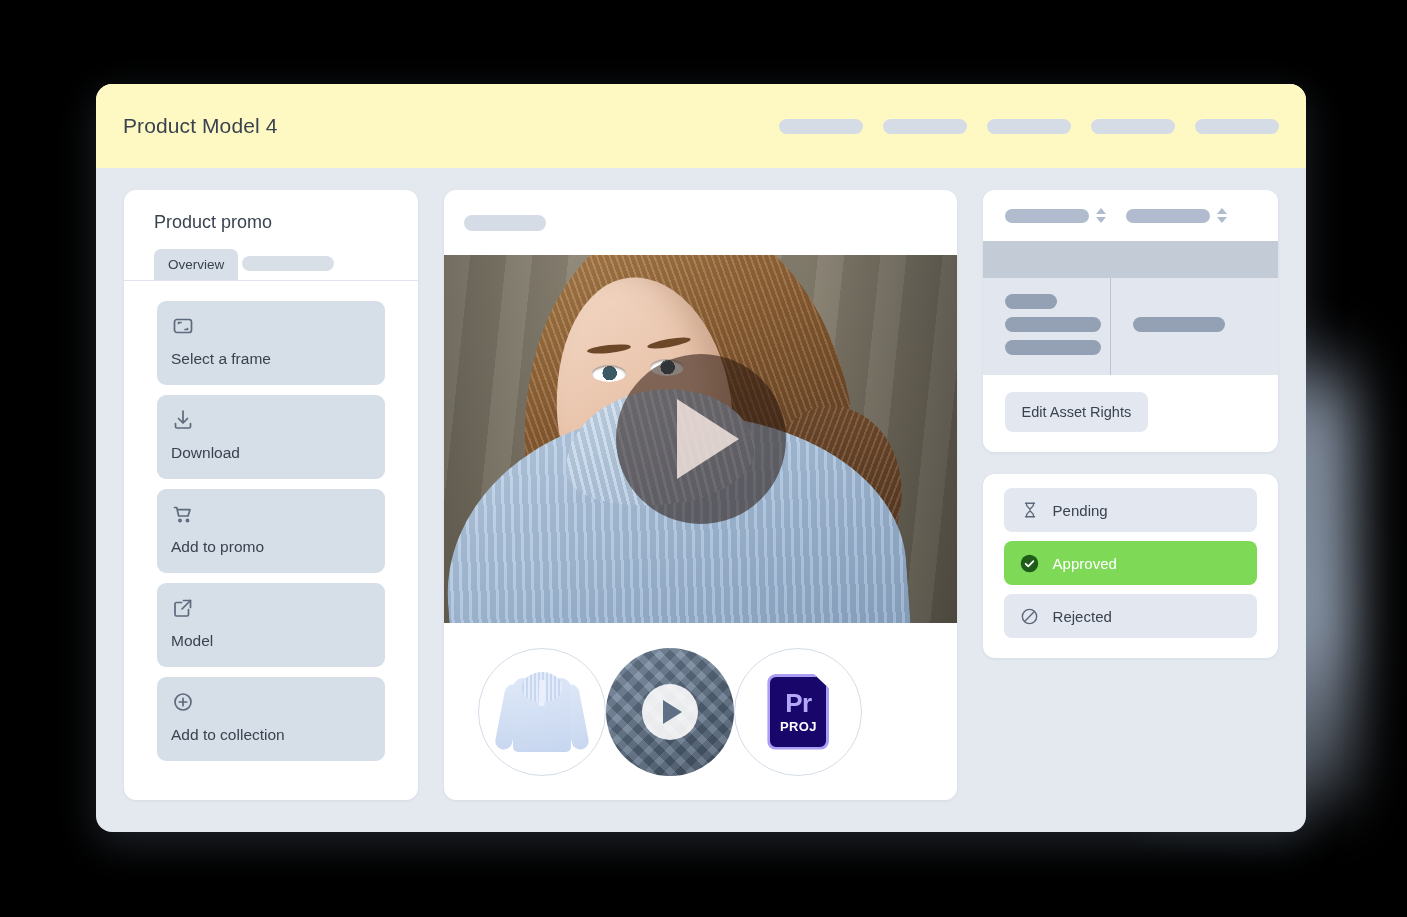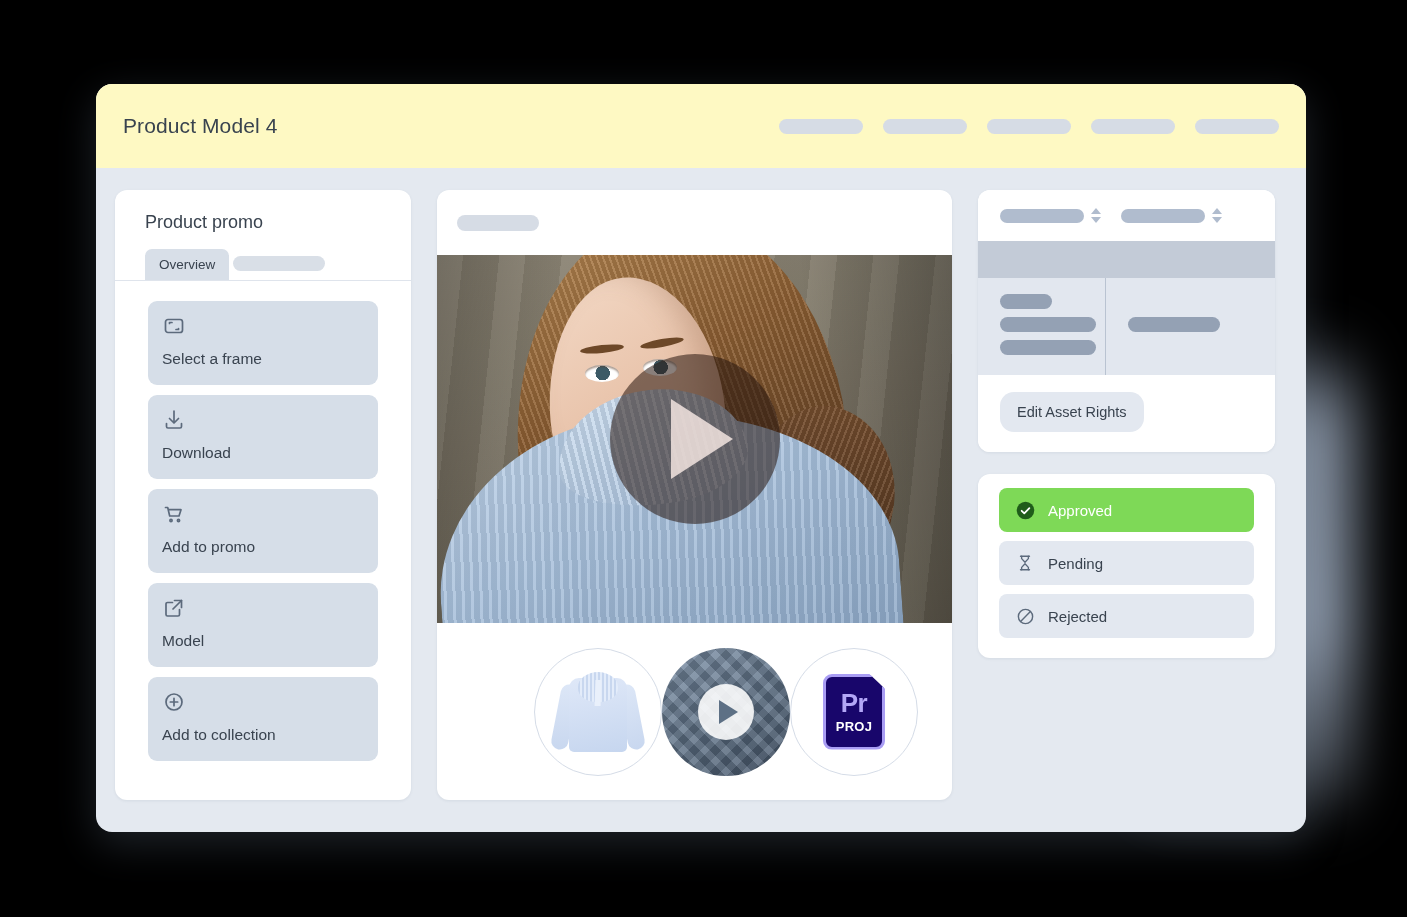--- a/index.html
+++ b/index.html
@@ -74,21 +74,21 @@
   .nav-pill.w1 { width: 84px; }
   .nav-pill.w2 { width: 84px; }
   .nav-pill.w3 { width: 84px; }
   .nav-pill.w4 { width: 84px; }
   .nav-pill.w5 { width: 84px; }
 
   
   .body {
     display: flex;
     gap: 26px;
-    padding: 22px 28px 28px 19px;
+    padding: 22px 28px 28px 28px;
     height: 664px;
   }
 
   .card {
     background: #ffffff;
     border-radius: 12px;
     box-shadow: 0 1px 3px rgba(80,95,120,0.10);
   }
 
   
@@ -251,21 +251,21 @@
     margin-left: 14px;
     border-top: 40px solid transparent;
     border-bottom: 40px solid transparent;
     border-left: 62px solid rgba(255,240,235,0.78);
   }
 
   .thumbs {
     flex: 1;
     display: flex;
     align-items: center;
-    justify-content: flex-end;
+    justify-content: flex-start;
     padding: 0 34px;
     border-radius: 9px;
   }
   .thumb {
     width: 128px; height: 128px;
     border-radius: 50%;
     overflow: hidden;
     position: relative;
     border: 1px solid #d5dce7;
     background: #ffffff;
@@ -368,21 +368,21 @@
   .bar.l { width: 96px; margin-bottom: 0; }
   .bar.r2 { width: 92px; margin-bottom: 0; }
 
   .rights-foot { padding: 17px 22px 20px 22px; background: #ffffff; }
   .btn-edit {
     display: inline-block;
     background: #e3e8f0;
     color: #39434f;
     font-size: 14.5px;
     padding: 12px 17px;
-    border-radius: 14px;
+    border-radius: 8px;
     border: none;
     cursor: pointer;
     font-family: inherit;
   }
 
   .approval-card { overflow: hidden; }
   .status-list { padding: 14px 21px 20px 21px; display: flex; flex-direction: column; gap: 9px; }
   .status {
     display: flex; align-items: center; gap: 12px;
     background: #e3e8f0;
@@ -579,41 +579,41 @@
 
           <div class="rights-foot">
             <button class="btn-edit">Edit Asset Rights</button>
           </div>
         </div>
 
         <div class="card approval-card">
 
           <div class="status-list">
 
-            <div class="status approved">
-              <span class="status-ico">
-                <svg width="21" height="21" viewBox="0 0 24 24">
-                  <circle cx="12" cy="12" r="10" fill="#1f5c1a"></circle>
-                  <path d="M7.6 12.3l3 3 5.8-6" fill="none" stroke="#ffffff" stroke-width="2" stroke-linecap="round" stroke-linejoin="round"></path>
-                </svg>
-              </span>
-              <span>Approved</span>
-            </div>
-
             <div class="status">
               <span class="status-ico">
                 <svg width="18" height="18" viewBox="0 0 24 24" fill="none" stroke="#5c6a7c" stroke-width="1.8" stroke-linecap="round" stroke-linejoin="round">
                   <path d="M6 3h12M6 21h12"></path>
                   <path d="M7.5 3v3.2L12 11l4.5-4.8V3"></path>
                   <path d="M7.5 21v-3.2L12 13l4.5 4.8V21"></path>
                 </svg>
               </span>
               <span>Pending</span>
             </div>
 
+            <div class="status approved">
+              <span class="status-ico">
+                <svg width="21" height="21" viewBox="0 0 24 24">
+                  <circle cx="12" cy="12" r="10" fill="#1f5c1a"></circle>
+                  <path d="M7.6 12.3l3 3 5.8-6" fill="none" stroke="#ffffff" stroke-width="2" stroke-linecap="round" stroke-linejoin="round"></path>
+                </svg>
+              </span>
+              <span>Approved</span>
+            </div>
+
             <div class="status">
               <span class="status-ico">
                 <svg width="19" height="19" viewBox="0 0 24 24" fill="none" stroke="#5c6a7c" stroke-width="1.8" stroke-linecap="round">
                   <circle cx="12" cy="12" r="9"></circle>
                     <path d="M5.8 18.2 18.2 5.8"></path>
                 </svg>
               </span>
               <span>Rejected</span>
             </div>
 

